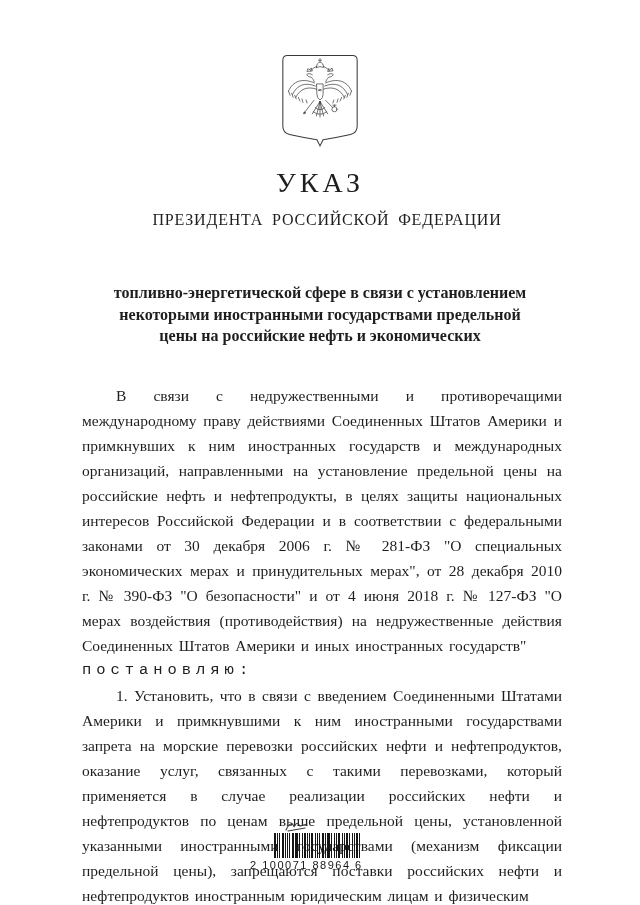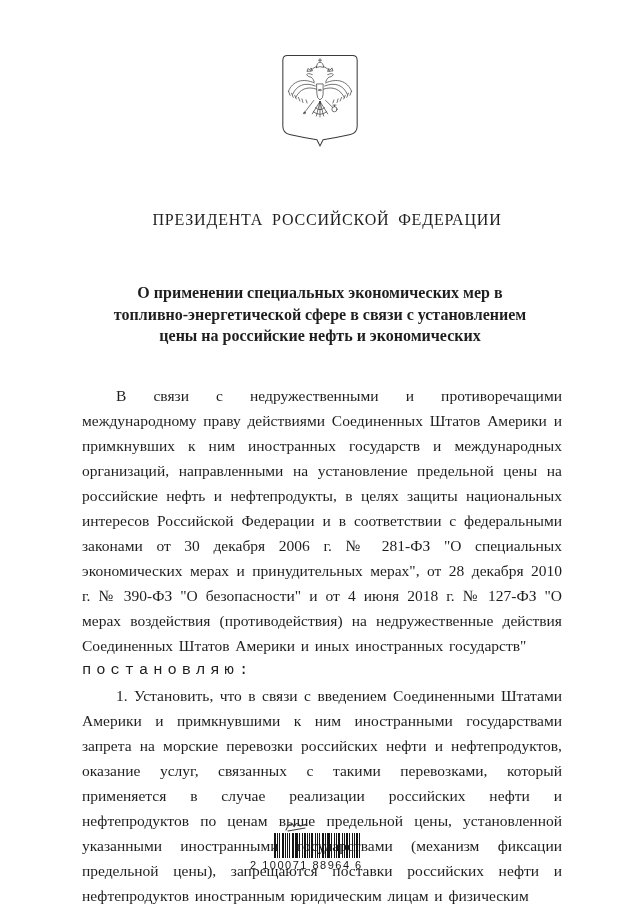--- a/index.html
+++ b/index.html
@@ -73,26 +73,27 @@
         <path d="M62 112 Q75 122 88 112 M66 104 Q75 112 84 104"></path>
         <path d="M63 90 L46 112 l-3 4"></path>
         <circle cx="45" cy="114" r="1.6"></circle>
         <path d="M86 90 L99 103"></path>
         <circle cx="103" cy="107" r="5"></circle>
         <path d="M103 102 V99 M100 99 h6"></path>
       </g>
     </svg>
   </div>
 
+  <div class="title">УКАЗ</div>
 
   <div class="subtitle">ПРЕЗИДЕНТА РОССИЙСКОЙ ФЕДЕРАЦИИ</div>
 
   <div class="doc-heading">
-    <div>О применении специальных экономических мер в</div>
     <div>топливно-энергетической сфере в связи с установлением</div>
+    <div>некоторыми иностранными государствами предельной</div>
     <div>цены на российские нефть и экономических</div>
   </div>
 
   <div class="body-text">
     <p class="para-indent">В связи с недружественными и противоречащими международному праву действиями Соединенных Штатов Америки и примкнувших к ним иностранных государств и международных организаций, направленными на установление предельной цены на российские нефть и нефтепродукты, в целях защиты национальных интересов Российской Федерации и в соответствии с федеральными законами от 30 декабря 2006 г. № 281-ФЗ "О специальных экономических мерах и принудительных мерах", от 28 декабря 2010 г. № 390-ФЗ "О безопасности" и от 4 июня 2018 г. № 127-ФЗ "О мерах воздействия (противодействия) на недружественные действия Соединенных Штатов Америки и иных иностранных государств"</p>
     <p class="decree-word">постановляю:</p>
     <p class="para-indent">1. Установить, что в связи с введением Соединенными Штатами Америки и примкнувшими к ним иностранными государствами запрета на морские перевозки российских нефти и нефтепродуктов, оказание услуг, связанных с такими перевозками, который применяется в случае реализации российских нефти и нефтепродуктов по ценам выше предельной цены, установленной указанными иностранными государствами (механизм фиксации предельной цены), запрещаются поставки российских нефти и нефтепродуктов иностранным юридическим лицам и физическим</p>
   </div>
 
   <div class="barcode-block">

